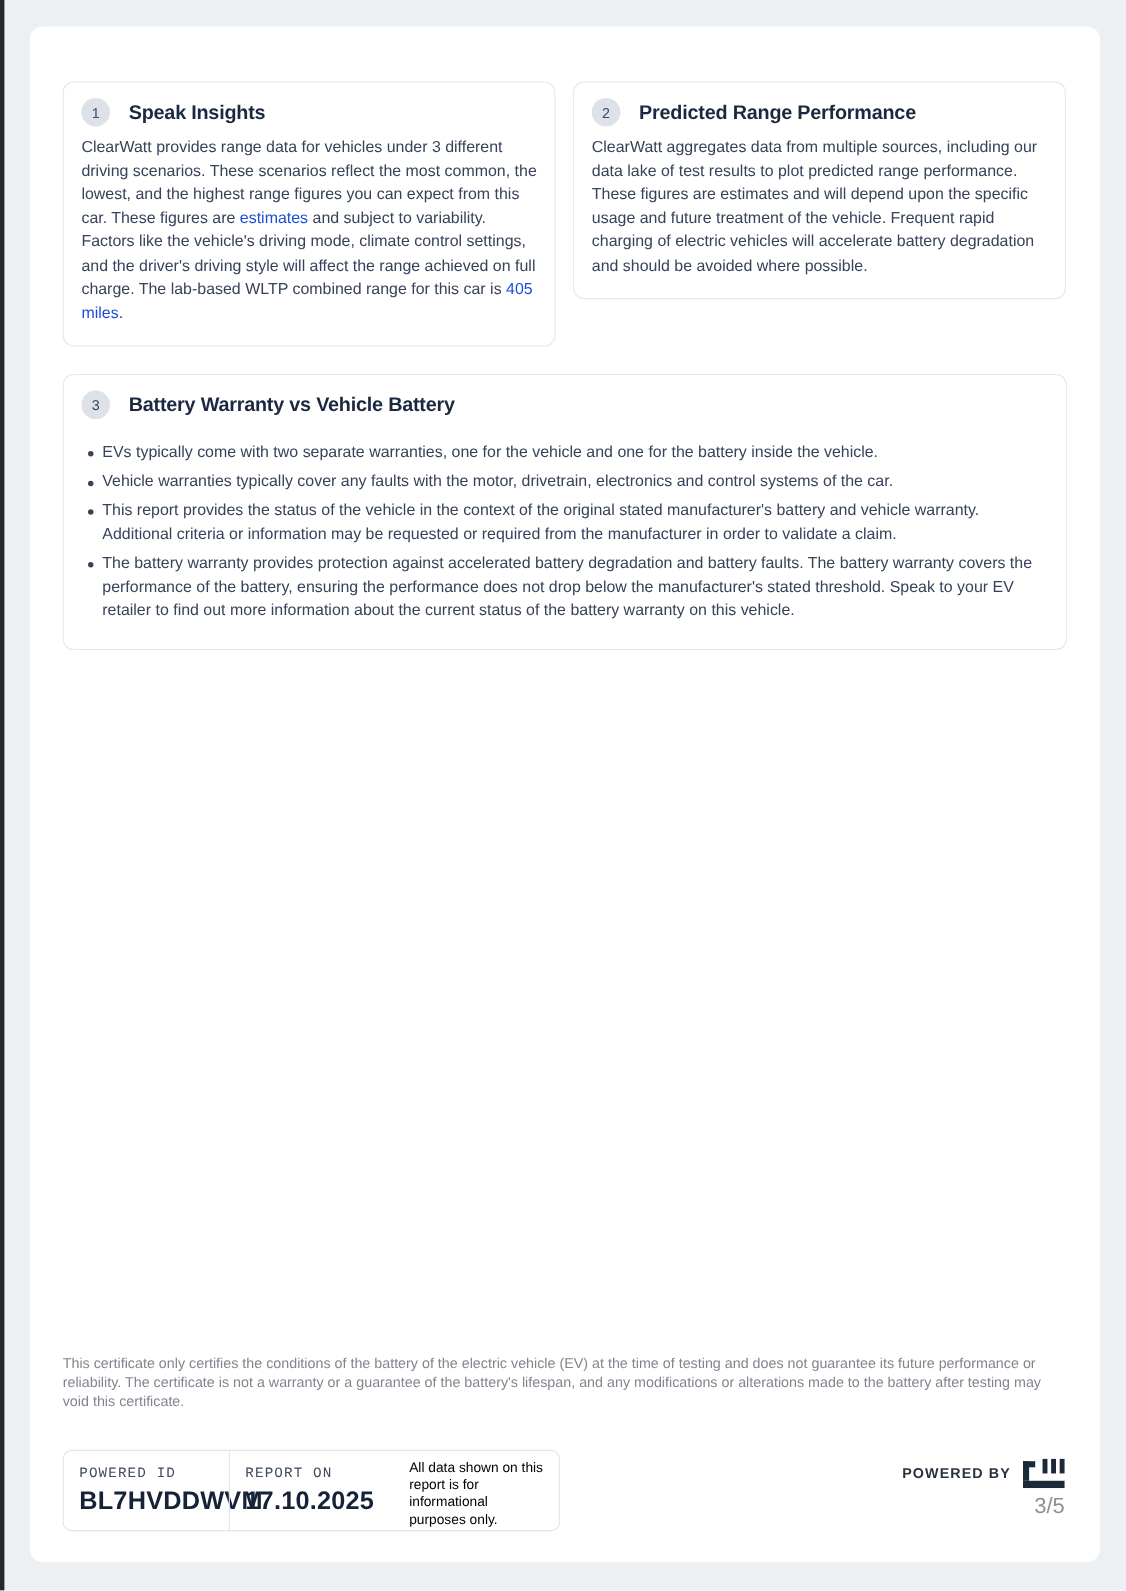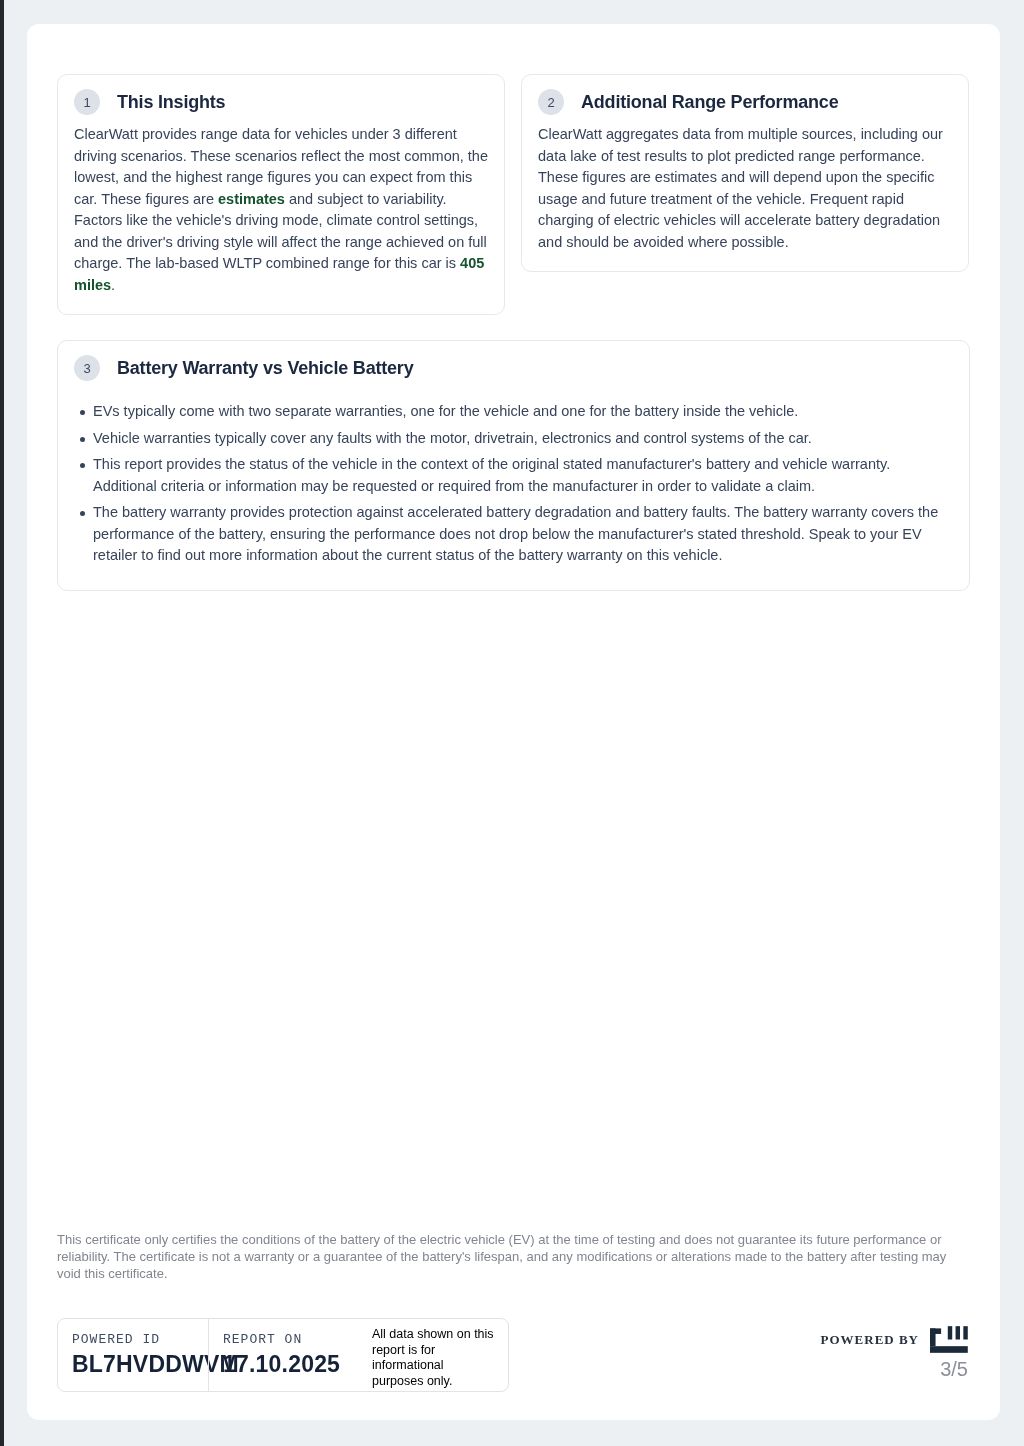--- a/index.html
+++ b/index.html
@@ -60,21 +60,21 @@
     font-size: 18px;
     font-weight: bold;
     color: #1b2840;
     letter-spacing: -0.2px;
   }
   .card-body {
     font-size: 14.5px;
     line-height: 21.5px;
     color: #37435a;
   }
-  .b { font-weight: bold; color: #14532d; }
+  .b { font-weight: normal; color: #1d4ed8; }
   .bullets {
     list-style: none;
     margin-top: 20px;
   }
   .bullets li {
     position: relative;
     padding-left: 19px;
     margin-bottom: 5px;
     font-size: 14.5px;
     line-height: 21.5px;
@@ -140,21 +140,21 @@
     flex-direction: column;
     align-items: flex-end;
     padding-top: 8px;
   }
   .powered-row {
     display: flex;
     align-items: center;
     gap: 11px;
   }
   .powered-label {
-    font-family: Liberation Serif, serif;
+    font-family: Liberation Sans, sans-serif;
     font-size: 13px;
     font-weight: bold;
     color: #28323f;
     letter-spacing: 1px;
   }
   .logo { width: 40px; height: 27px; fill: #1c2938; }
   .page-indicator {
     margin-top: 5px;
     margin-right: 2px;
     font-size: 20px;
@@ -168,31 +168,31 @@
 
 <div class="paper">
 
   <div class="cards-row">
 
     <section class="card card-half">
       <div class="card-head">
         <span class="badge">
             <span>1</span>
           </span>
-        <h2 class="card-title">This Insights</h2>
+        <h2 class="card-title">Speak Insights</h2>
       </div>
       <p class="card-body"><span>ClearWatt provides range data for vehicles under 3 different driving scenarios. These scenarios reflect the most common, the lowest, and the highest range figures you can expect from this car. These figures are </span><span class="b">estimates</span><span> and subject to variability. Factors like the vehicle's driving mode, climate control settings, and the driver's driving style will affect the range achieved on full charge. The lab-based WLTP combined range for this car is </span><span class="b">405 miles</span><span>.</span></p>
     </section>
 
     <section class="card card-half">
       <div class="card-head">
         <span class="badge">
             <span>2</span>
           </span>
-        <h2 class="card-title">Additional Range Performance</h2>
+        <h2 class="card-title">Predicted Range Performance</h2>
       </div>
       <p class="card-body">ClearWatt aggregates data from multiple sources, including our data lake of test results to plot predicted range performance. These figures are estimates and will depend upon the specific usage and future treatment of the vehicle. Frequent rapid charging of electric vehicles will accelerate battery degradation and should be avoided where possible.</p>
     </section>
 
   </div>
 
   <section class="card card-full">
     <div class="card-head">
       <span class="badge">
           <span>3</span>

